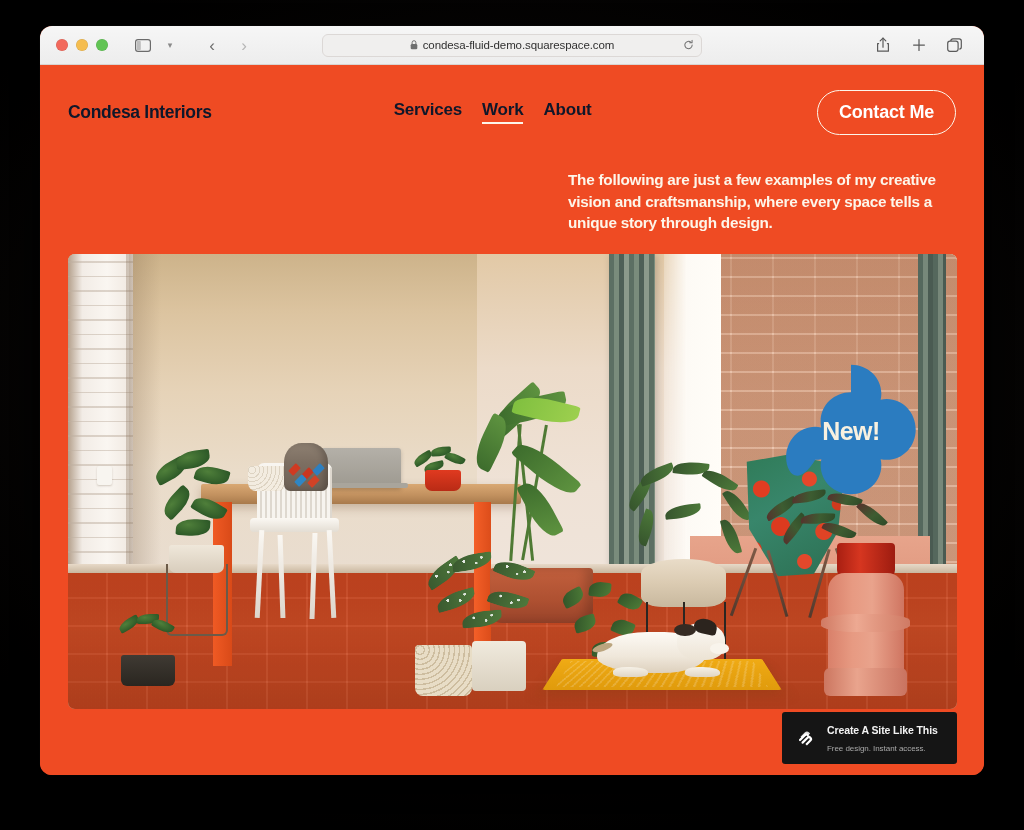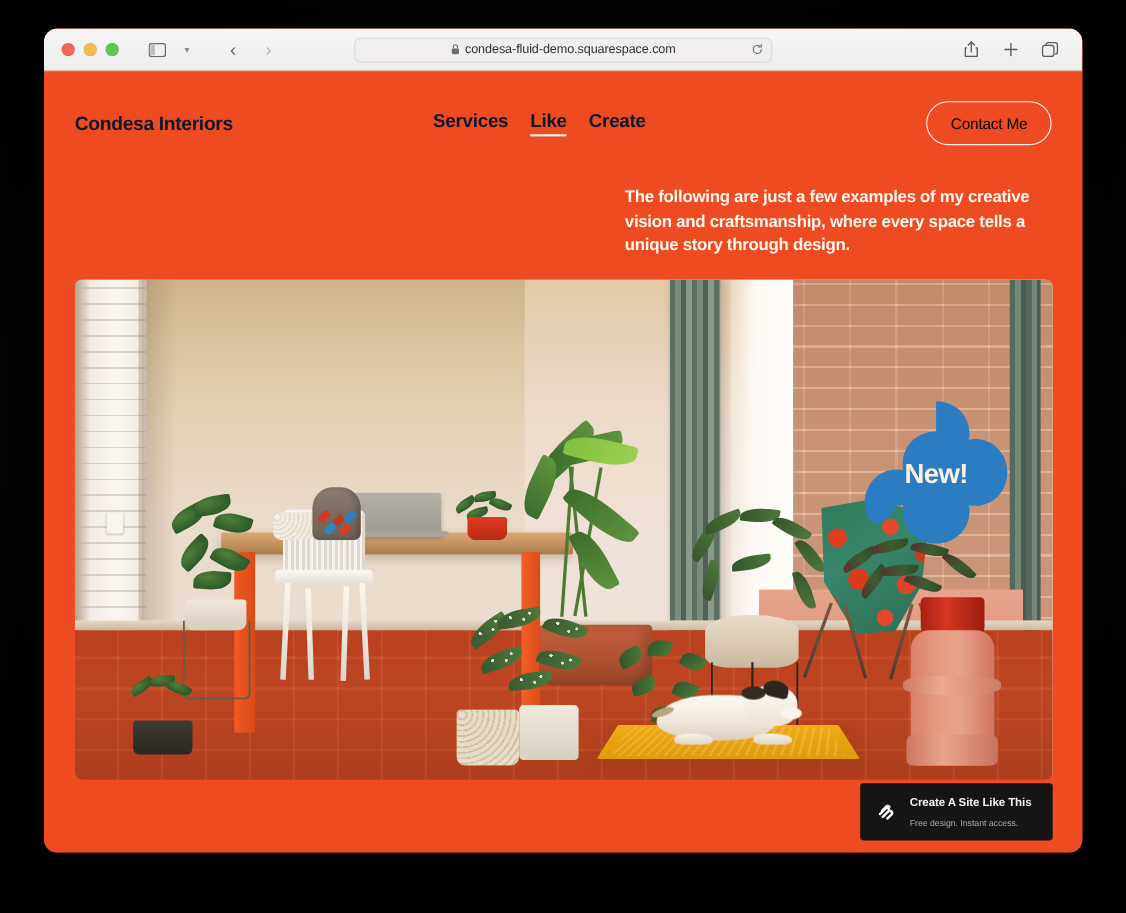--- a/index.html
+++ b/index.html
@@ -114,23 +114,23 @@
     letter-spacing: -0.2px; white-space: nowrap;
     padding-bottom: 2px;
     border-bottom: 2px solid transparent;
   }
   .nav-link.active { border-bottom-color: #fdf6ea; }
 
   .contact-btn {
     margin-left: auto;
     background: transparent;
     border: 1.6px solid #fdf6ea;
-    color: #000000;
+    color: #ffffff;
     font-family: "Liberation Sans", sans-serif;
-    font-size: 14px; font-weight: 400; letter-spacing: -0.2px;
+    font-size: 18px; font-weight: 700; letter-spacing: -0.2px;
     border-radius: 999px;
     padding: 11px 21px;
     white-space: nowrap;
     cursor: pointer;
   }
 
   
   .hero {
     display: flex; align-items: flex-start;
     padding: 20px 28px 0 28px;
@@ -671,22 +671,22 @@
       </div>
     </div>
 
     <div class="site">
 
       <header class="site-header">
         <div class="brand">Condesa Interiors</div>
 
         <nav class="site-nav">
           <a class="nav-link">Services</a>
-          <a class="nav-link active">Like</a>
-          <a class="nav-link">Create</a>
+          <a class="nav-link active">Work</a>
+          <a class="nav-link">About</a>
         </nav>
 
         <button class="contact-btn">Contact Me</button>
       </header>
 
       <section class="hero">
         <p class="hero-copy">The following are just a few examples of my creative vision and craftsmanship, where every space tells a unique story through design.</p>
       </section>
 
       <figure class="photo-wrap">

